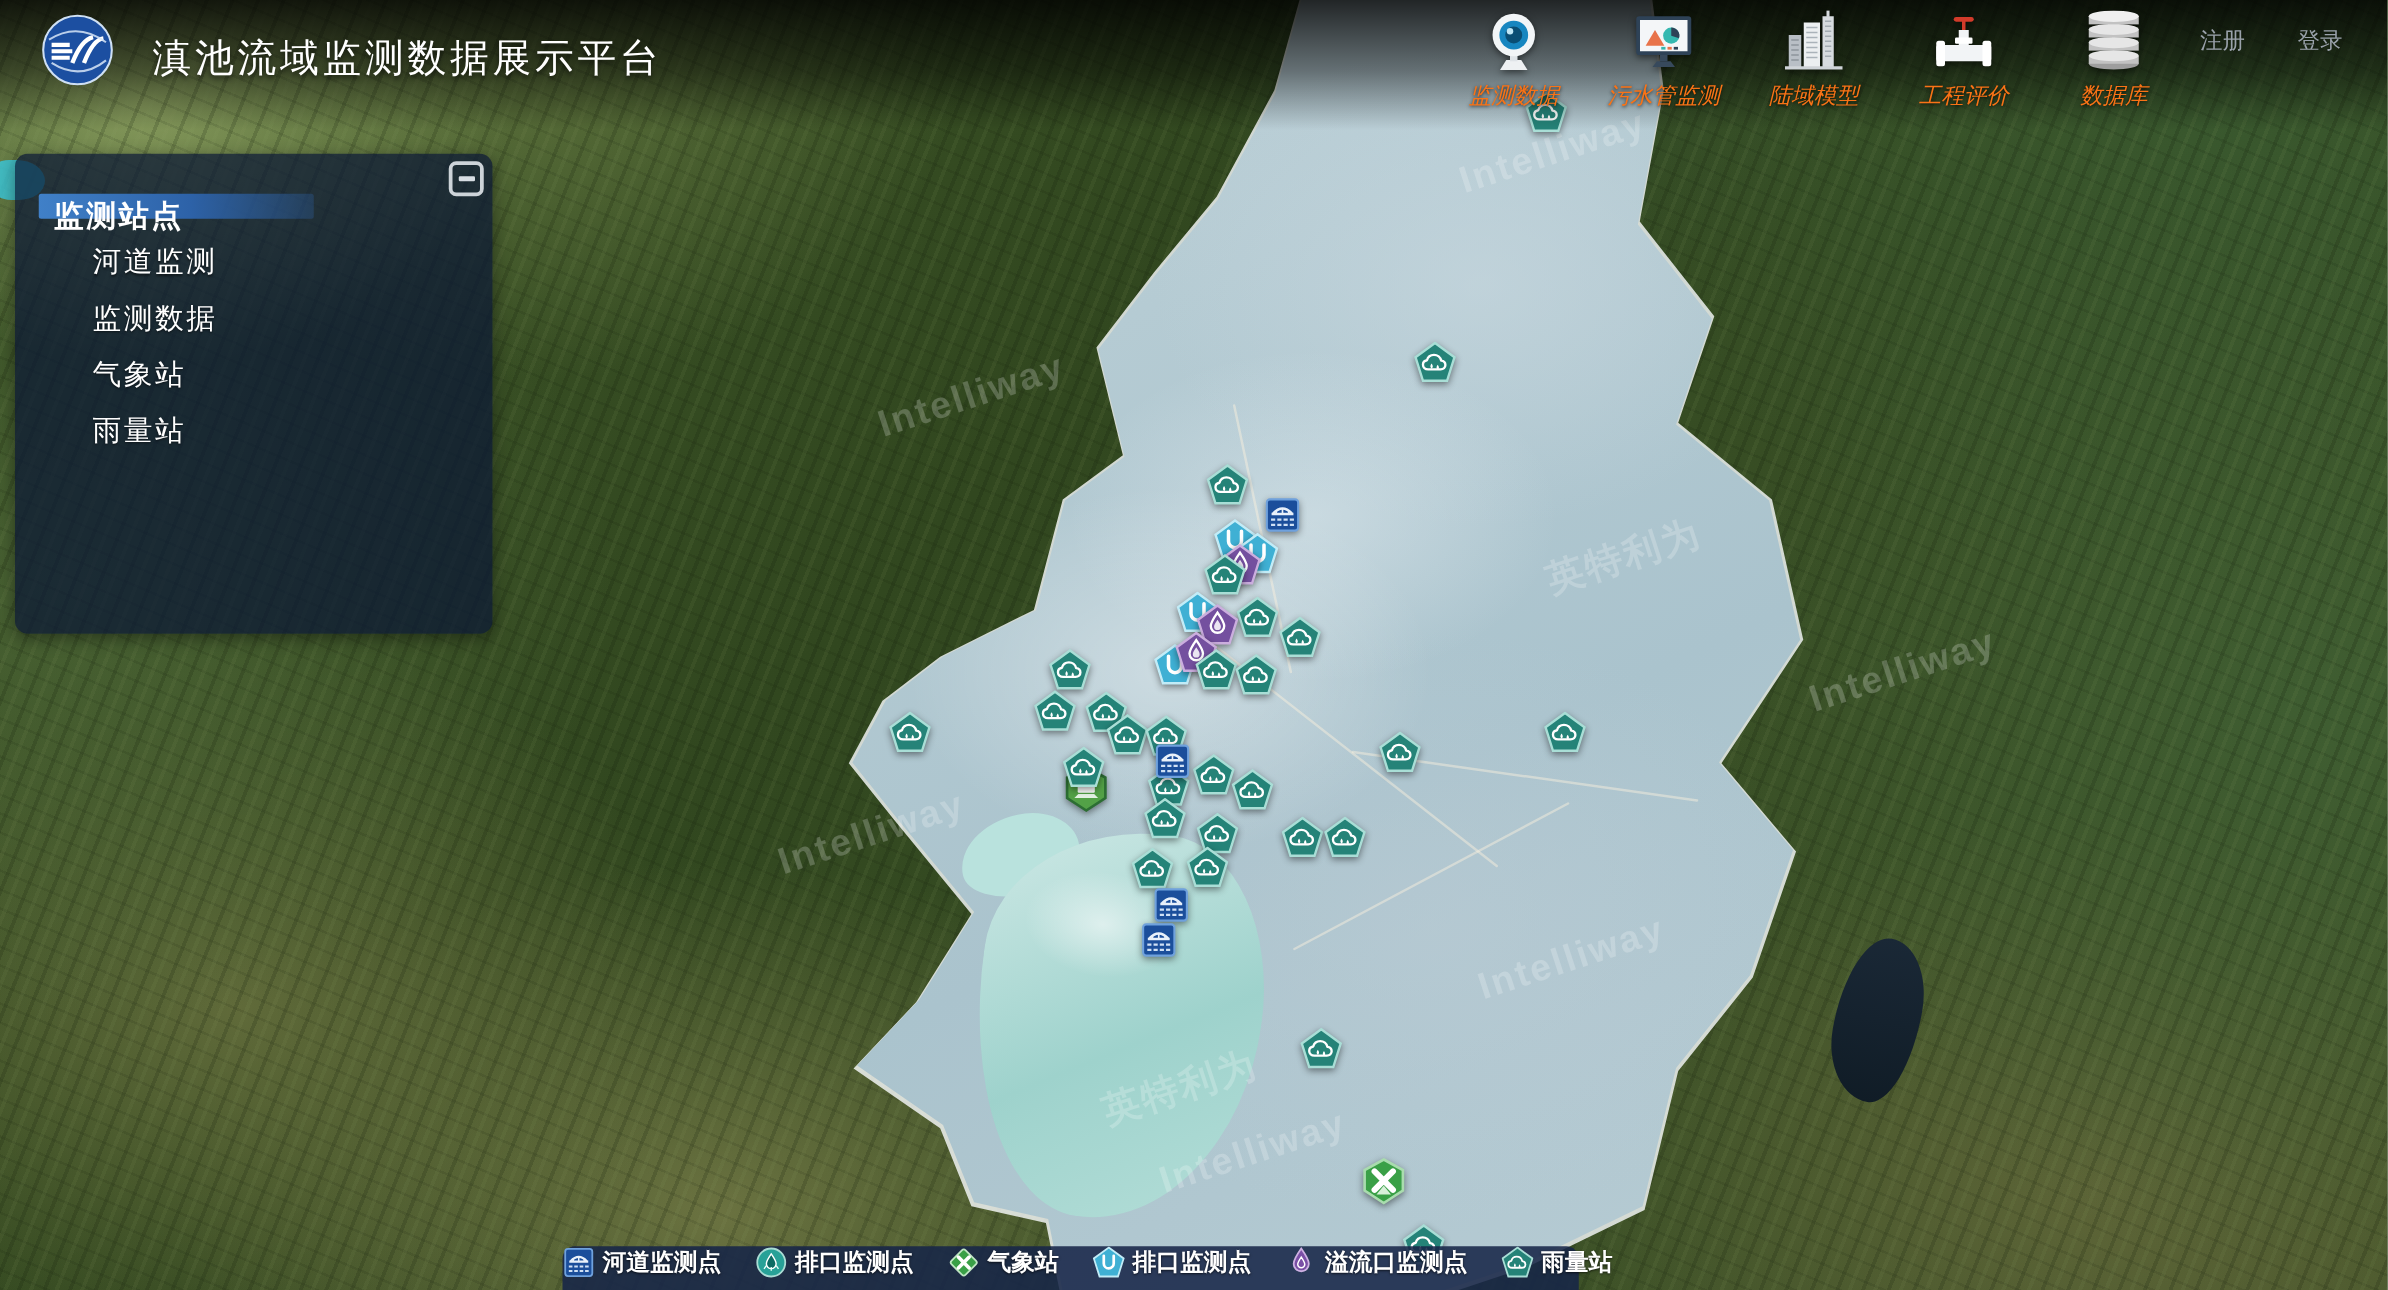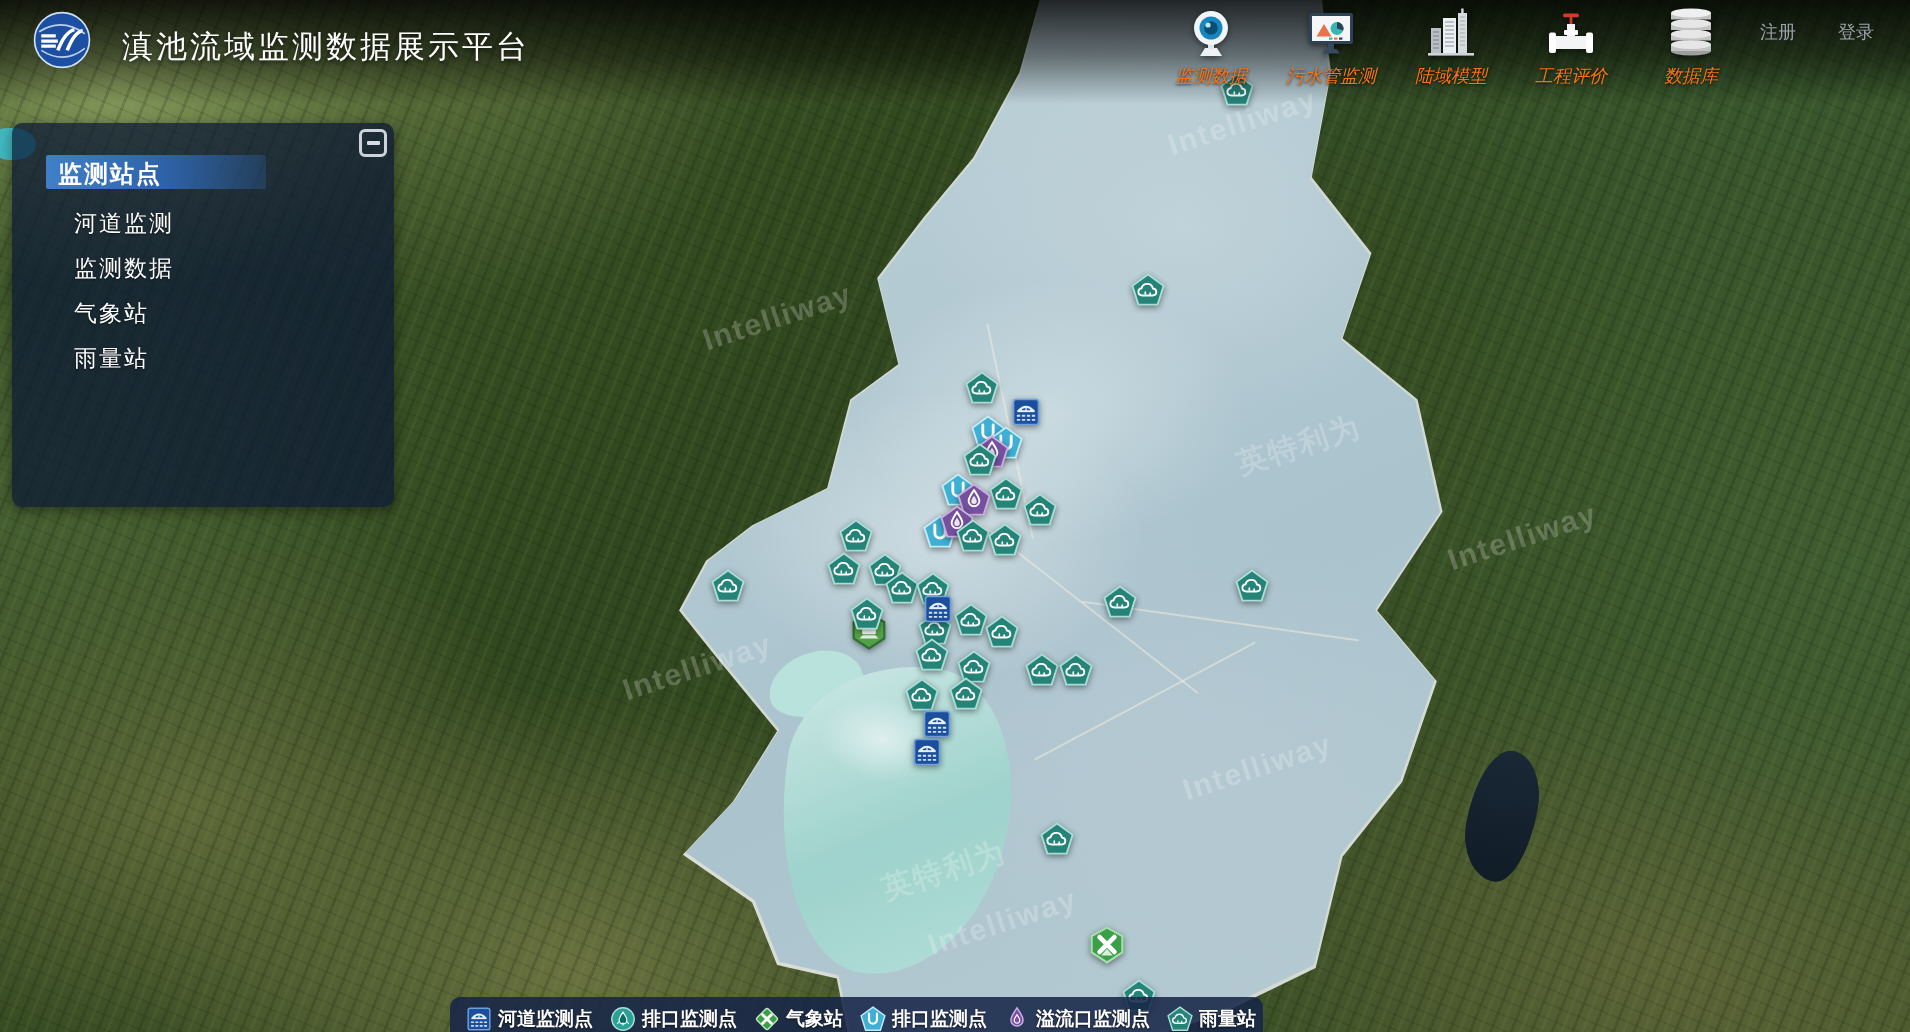--- a/index.html
+++ b/index.html
@@ -107,35 +107,35 @@
     background:rgba(10,22,52,.72);border-radius:10px;
     box-shadow:0 4px 14px rgba(0,0,0,.4);
   }
   .collapse-btn{
     position:absolute;top:6px;right:7px;width:28px;height:28px;cursor:pointer;
     border:3px solid rgba(236,241,246,.85);border-radius:6px;box-sizing:border-box;
     display:flex;align-items:center;justify-content:center;background:transparent;
   }
   .collapse-btn .minus{width:13px;height:4px;background:rgba(236,241,246,.9);border-radius:1px;}
   .panel-title{
-    margin:32px 0 0 34px;width:220px;height:34px;line-height:38px;padding-left:12px;
+    margin:32px 0 0 19px;width:220px;height:20px;line-height:38px;padding-left:12px;
     box-sizing:border-box;color:#fff;font-size:24px;font-weight:bold;letter-spacing:2px;
     background:linear-gradient(90deg,#4080c8 0%,#2d62a8 55%,rgba(45,98,168,.3) 100%);
     border-radius:2px;cursor:pointer;
   }
   .panel-list{margin-top:12px;padding-left:34px;}
   .panel-item{
     color:#fff;font-size:23px;line-height:45px;padding-left:28px;letter-spacing:2px;
     cursor:pointer;text-shadow:0 1px 2px rgba(0,0,0,.6);
   }
   
   .legend-bar{
     position:absolute;left:450px;bottom:0;height:35px;width:813px;box-sizing:border-box;
     background:rgba(23,37,72,.88);border-radius:10px 10px 0 0;
-    display:flex;align-items:flex-end;padding:0 16px;gap:17px;
+    display:flex;align-items:flex-start;padding:0 0;gap:27px;
   }
   .legend-item{display:flex;align-items:center;gap:6px;cursor:pointer;}
   .legend-item svg{width:26px;height:26px;flex:none;}
   .legend-label{color:#fff;font-size:19px;font-weight:bold;white-space:nowrap;
     text-shadow:0 1px 2px rgba(0,0,0,.7);}
   .hidden-defs{position:absolute;width:0;height:0;overflow:hidden;}
 </style>
 </head>
 <body>
 

